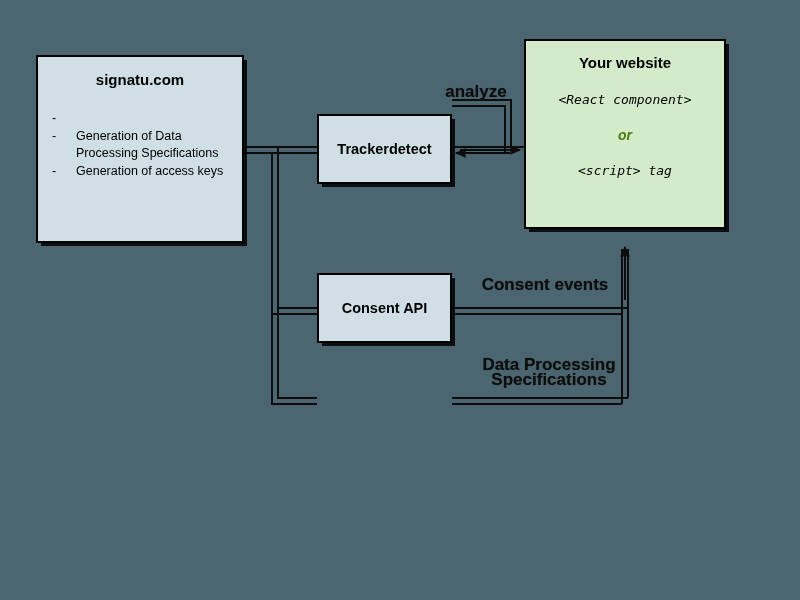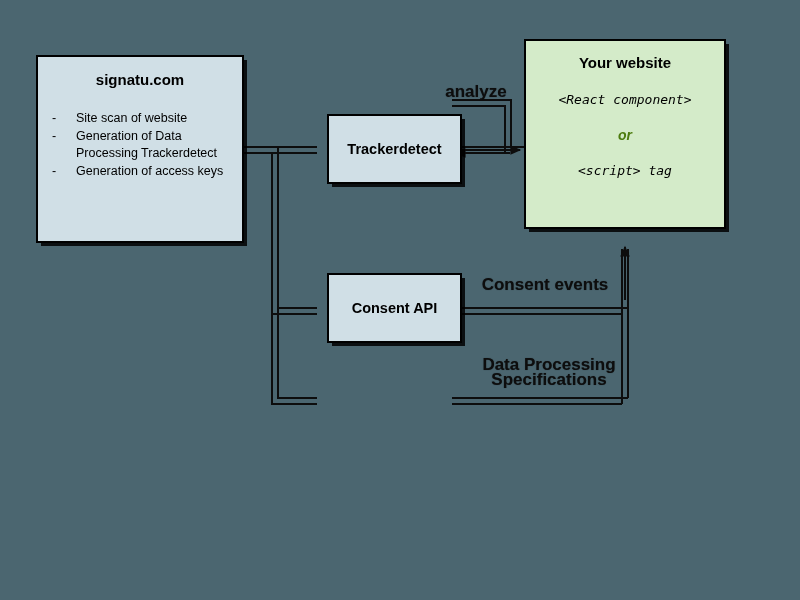--- a/index.html
+++ b/index.html
@@ -78,21 +78,20 @@
   }
   .bullets .btxt {
     flex: 1 1 auto;
   }
 
   
   .service {
     width: 135px;
     align-items: center;
     justify-content: center;
-    margin-left: 10px;
   }
   .service .node-title {
     font-size: 14.5px;
     line-height: 18px;
     padding: 0 4px;
   }
   #node-trackerdetect { left: 317px; top: 114px; height: 70px; }
   #node-consent       { left: 317px; top: 273px; height: 70px; }
   #node-dataproc      { left: 317px; top: 363px; height: 78px; }
 
@@ -191,25 +190,24 @@
       <path d="M 625 300 L 625 247" marker-end="url(#arrow-up)"></path>
 
     </g>
   </svg>
 
   <div class="node blue" id="node-signatu">
     <div class="node-title">signatu.com</div>
     <ul class="bullets">
       <li>
         <span class="dash">-</span>
-        <span class="btxt">Site scan of website</span>
       </li>
       <li>
         <span class="dash">-</span>
-        <span class="btxt">Generation of Data Processing Trackerdetect</span>
+        <span class="btxt">Generation of Data Processing Specifications</span>
       </li>
       <li>
         <span class="dash">-</span>
         <span class="btxt">Generation of access keys</span>
       </li>
     </ul>
   </div>
 
   <div class="node blue service" id="node-trackerdetect">
     <div class="node-title">Trackerdetect</div>

